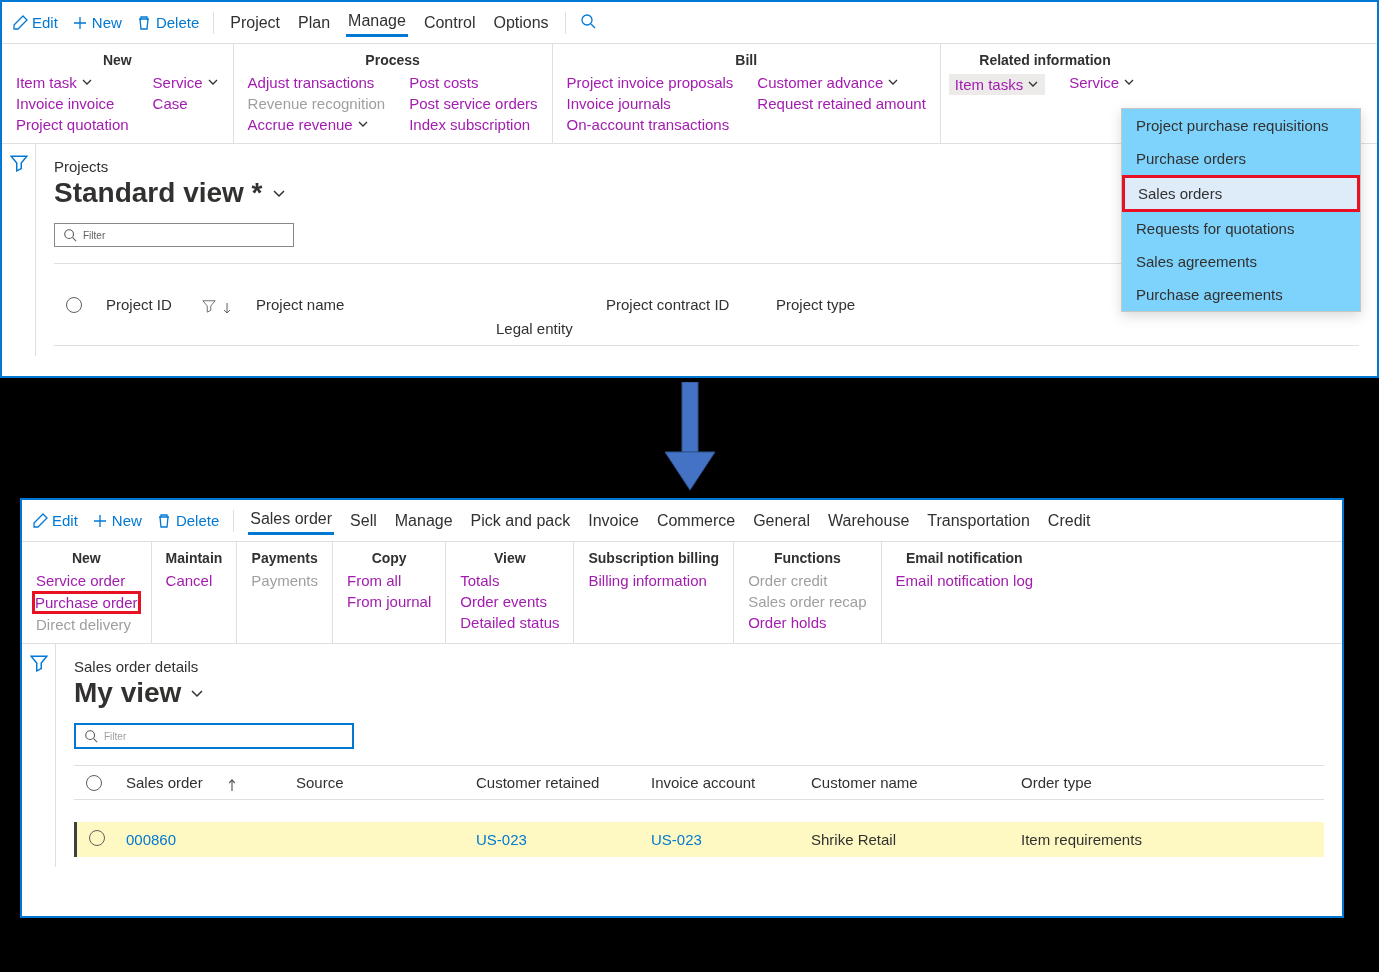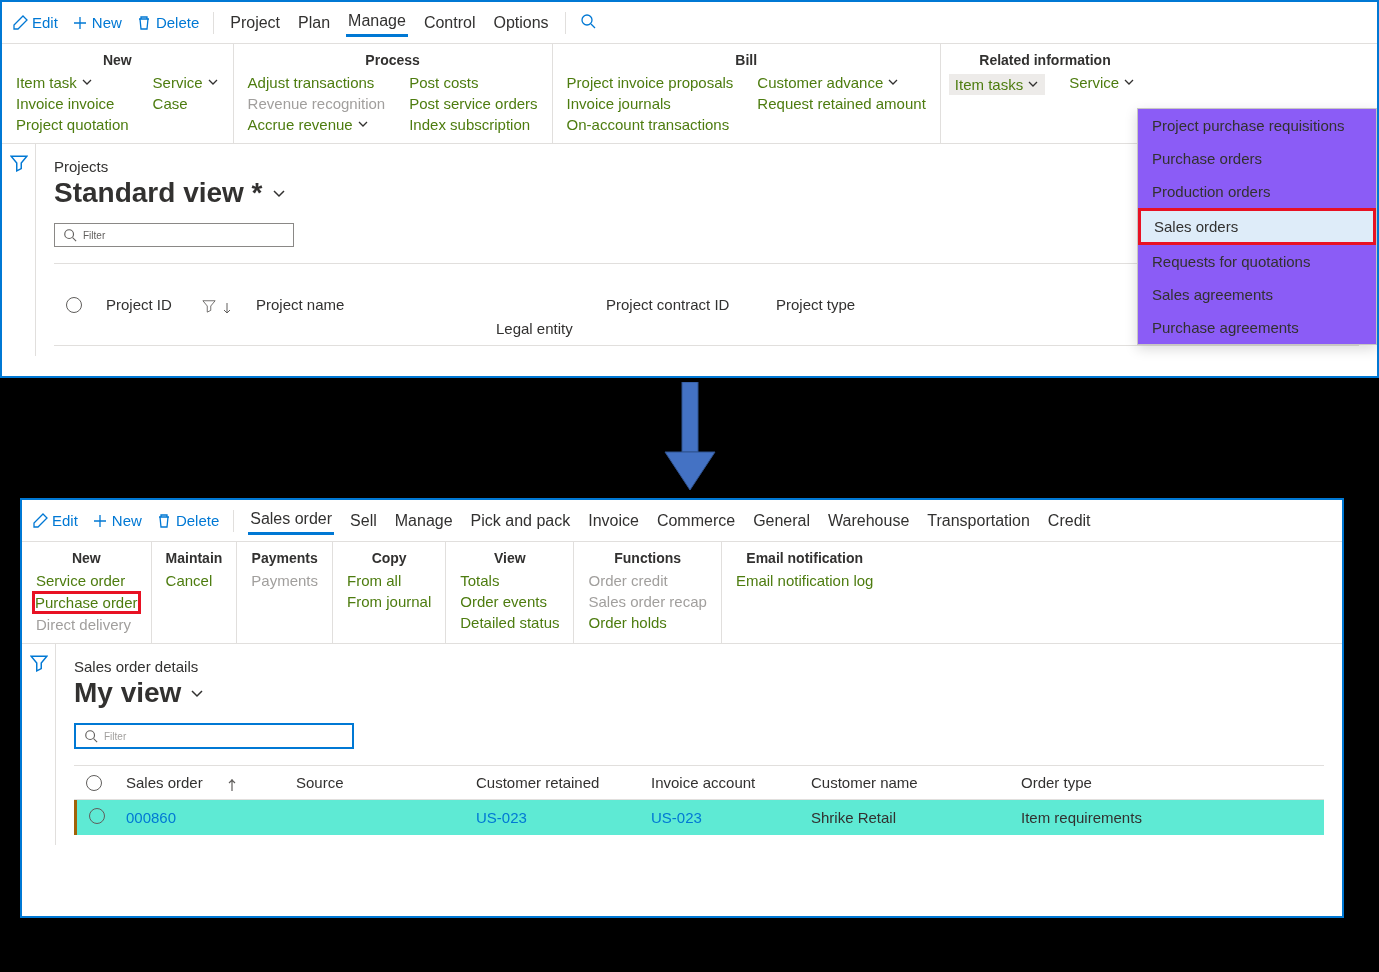--- a/index.html
+++ b/index.html
@@ -14,50 +14,50 @@
   .tb-tab { color: #323130; font-size: 16px; cursor:pointer; padding: 4px 2px; }
   .tb-tab.active { border-bottom: 3px solid #0078d4; color: #323130; font-weight:400; }
   
   
   .ribbon { display: flex; border-bottom: 1px solid #e1dfdd; }
   .ribbon-group { padding: 4px 14px 10px 14px; border-right: 1px solid #e1dfdd; }
   .ribbon-group:last-child { border-right:none; }
   .rg-title { text-align:center; font-weight:600; font-size:14px; padding: 4px 0 6px 0; }
   .rg-cols { display:flex; gap: 24px; }
   .rg-col { display:flex; flex-direction:column; gap:4px; }
-  .rg-item { font-size:15px; color:#4d7c0f; cursor:pointer; white-space:nowrap; display:flex; align-items:center; gap:4px; }
+  .rg-item { font-size:15px; color:#a21caf; cursor:pointer; white-space:nowrap; display:flex; align-items:center; gap:4px; }
   .rg-item.disabled { color:#a19f9d; }
   .rg-item.highlighted { background:#edebe9; padding: 2px 6px; margin-left:-6px; }
   .rg-item.redbox { border: 3px solid #e81123; padding: 0 0; margin: -2px -4px; }
   
   .chev { display:inline-block; }
   .chev svg { width:12px; height:12px; }
   
   
-  .dropdown { position:absolute; right: 0; top: 106px; background:#8b5cf6; border:1px solid #c8c6c4; box-shadow: 0 4px 12px rgba(0,0,0,0.15); z-index:10; min-width: 240px; }
+  .dropdown { position:absolute; right: 16px; top: 106px; background:#7dd3fc; border:1px solid #c8c6c4; box-shadow: 0 4px 12px rgba(0,0,0,0.15); z-index:10; min-width: 240px; }
   .dd-item { padding: 8px 14px; font-size:15px; cursor:pointer; }
   .dd-item.selected { background:#deecf9; border:2px solid #0078d4; position:relative; }
   .dd-item.selected::before { content:''; position:absolute; inset:-2px; border:3px solid #e81123; pointer-events:none; }
   
   
   .content { display:flex; }
   .filter-strip { width: 34px; border-right:1px solid #e1dfdd; padding-top:10px; text-align:center; }
   .main { flex:1; padding: 14px 18px 10px 18px; }
   .breadcrumb { font-size:15px; color:#323130; }
   .view-title { font-size:28px; font-weight:600; margin-top:2px; display:flex; align-items:center; gap:8px; }
   .filter-box { margin-top: 14px; border:1px solid #8a8886; padding:4px 8px; width:240px; display:flex; align-items:center; gap:6px; color:#605e5c; font-size:10px; }
   .filter-box.focused { border:2px solid #0078d4; width:280px; }
   
   
   .grid-head { display:flex; align-items:center; gap: 0; margin-top: 16px; border-top:1px solid #e1dfdd; border-bottom:1px solid #e1dfdd; padding: 8px 0; font-size:15px; }
   .gh-cell { padding: 0 12px; display:flex; align-items:flex-end; gap:6px; }
   .circle { width:16px; height:16px; border:1.5px solid #605e5c; border-radius:50%; display:inline-block; }
   
   .grid-row { display:flex; align-items:center; padding: 8px 0; font-size:15px; }
-  .grid-row.selected { background:#5eead4; border-left:3px solid #a16207; }
+  .grid-row.selected { background:#fef9c3; border-left:3px solid #404040;margin-top:22px; }
   .gr-cell { padding: 0 12px; }
   .link { color:#0078d4; }
   
   
   .arrow-wrap { display:flex; justify-content:center; align-items:center; height:120px; background:#000; }
   .big-arrow svg { width:60px; height:110px; }
   
   .icon-svg { width:16px; height:16px; }
 </style>
 </head>
@@ -205,21 +205,20 @@
                 </svg></span>
             </div>
           </div>
         </div>
       </div>
     </div>
 
   <div class="dropdown" id="dropdown1">
       <div class="dd-item">Project purchase requisitions</div>
       <div class="dd-item">Purchase orders</div>
-      <div class="dd-item">Production orders</div>
       <div class="dd-item selected">Sales orders</div>
       <div class="dd-item">Requests for quotations</div>
       <div class="dd-item">Sales agreements</div>
       <div class="dd-item">Purchase agreements</div>
     </div>
 
   <div class="content">
     <div class="filter-strip">
       <svg width="18" height="18" viewBox="0 0 16 16">
           <path d="M1 2h14l-5 6v5l-4 2v-7z" fill="none" stroke="#0078d4" stroke-width="1.3"></path>
@@ -364,20 +363,30 @@
             <div class="rg-item">
               <span>Order events</span>
             </div>
             <div class="rg-item">
               <span>Detailed status</span>
             </div>
           </div>
         </div>
       </div>
       <div class="ribbon-group">
+        <div class="rg-title">Subscription billing</div>
+        <div class="rg-cols">
+          <div class="rg-col">
+            <div class="rg-item">
+              <span>Billing information</span>
+            </div>
+          </div>
+        </div>
+      </div>
+      <div class="ribbon-group">
         <div class="rg-title">Functions</div>
         <div class="rg-cols">
           <div class="rg-col">
             <div class="rg-item disabled">
               <span>Order credit</span>
             </div>
             <div class="rg-item disabled">
               <span>Sales order recap</span>
             </div>
             <div class="rg-item">

